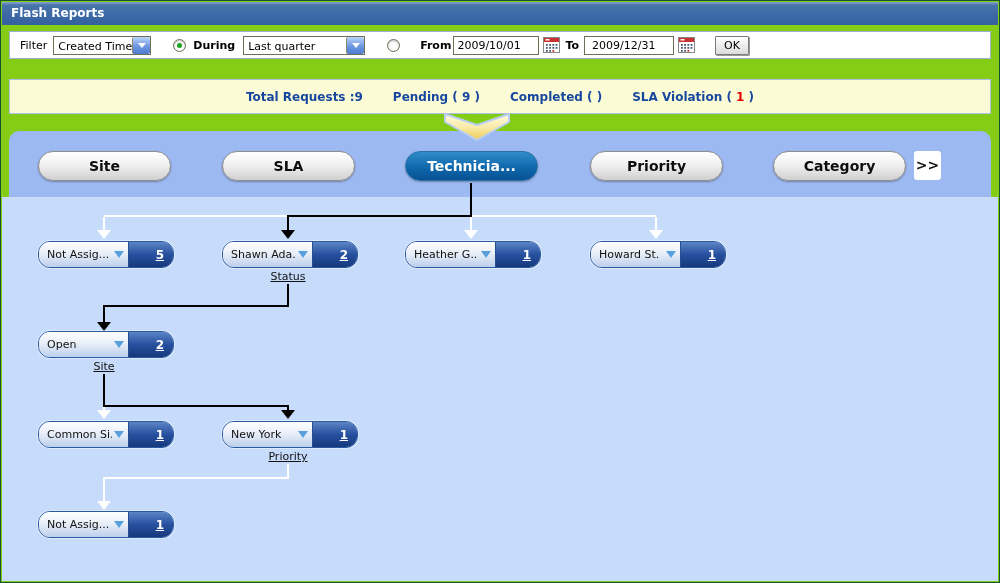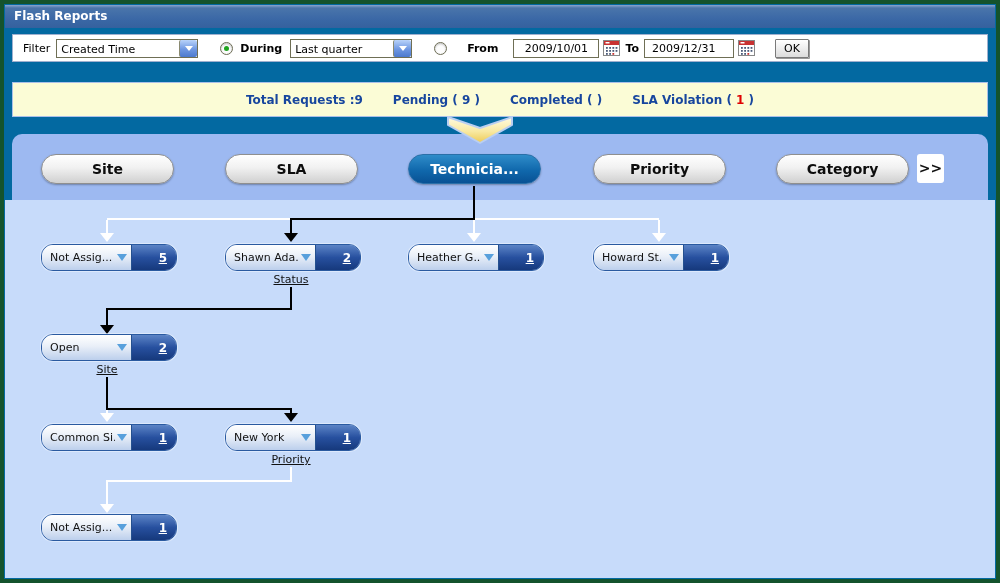--- a/index.html
+++ b/index.html
@@ -1,20 +1,20 @@
 <!DOCTYPE html>
 <html><head>
 <meta charset="utf-8">
 <style>
   html,body{margin:0;padding:0;}
   body{
     width:1000px;height:583px;position:relative;overflow:hidden;
     font-family:"DejaVu Sans","Liberation Sans",sans-serif;background:#fff;
   }
-  .frame{position:absolute;inset:0;border:4px solid #14532d;background:#0369a1;box-sizing:border-box;}
+  .frame{position:absolute;inset:0;border:1px solid #14532d;background:#84cc16;box-sizing:border-box;}
 
   
   .titlebar{position:absolute;left:1px;top:1px;right:1px;height:23px;
     background:linear-gradient(to bottom,#8aa5cf 0,#4a75ab 3px,#3b68a6 60%,#35619e 100%);
     color:#fff;font-weight:bold;font-size:12px;line-height:23px;padding-left:9px;box-sizing:border-box;}
 
   
   .filterbar{position:absolute;left:8px;top:30px;right:8px;height:28px;background:#fff;
     border:1px solid #9fb0cf;display:flex;align-items:center;font-size:11px;color:#000;box-sizing:border-box;}
   .flabel{white-space:nowrap;}
@@ -64,33 +64,33 @@
 </style>
 </head>
 <body>
 
 <div class="frame">
 
   <div class="titlebar">Flash Reports</div>
 
   <div class="filterbar">
     <span class="flabel" style="margin-left:10px">Filter</span>
-    <div class="sel-box" style="margin-left:6px;width:142px">
+    <div class="sel-box" style="margin-left:6px;width:98px">
       <span class="sel-txt" style="flex:1">Created Time</span>
       <span class="sel-arw"></span>
     </div>
     <span class="radio on" style="margin-left:22px"></span>
     <span class="fbold" style="margin-left:7px">During</span>
     <div class="sel-box" style="margin-left:8px;width:122px">
       <span class="sel-txt" style="flex:1">Last quarter</span>
       <span class="sel-arw"></span>
     </div>
     <span class="radio" style="margin-left:22px"></span>
     <span class="fbold" style="margin-left:20px">From</span>
-    <input class="txt-input" style="margin-left: 15px; text-align: center;" value="2009/10/01">
+    <input class="txt-input" style="margin-left: 2px;" value="2009/10/01">
     <svg class="cal" style="margin-left:4px" viewBox="0 0 17 16">
       <rect x="0.5" y="0.5" width="16" height="15" fill="#ffffff" stroke="#888888"></rect>
       <rect x="1" y="1" width="15" height="4" fill="#c83232"></rect>
       <rect x="2.5" y="2" width="4" height="1.5" fill="#ffffff"></rect>
       <g fill="#4a5a78">
         <rect x="3" y="7" width="1.8" height="1.8"></rect>
           <rect x="6.2" y="7" width="1.8" height="1.8"></rect>
           <rect x="9.4" y="7" width="1.8" height="1.8"></rect>
           <rect x="12.6" y="7" width="1.8" height="1.8"></rect>
         <rect x="3" y="10" width="1.8" height="1.8"></rect>

